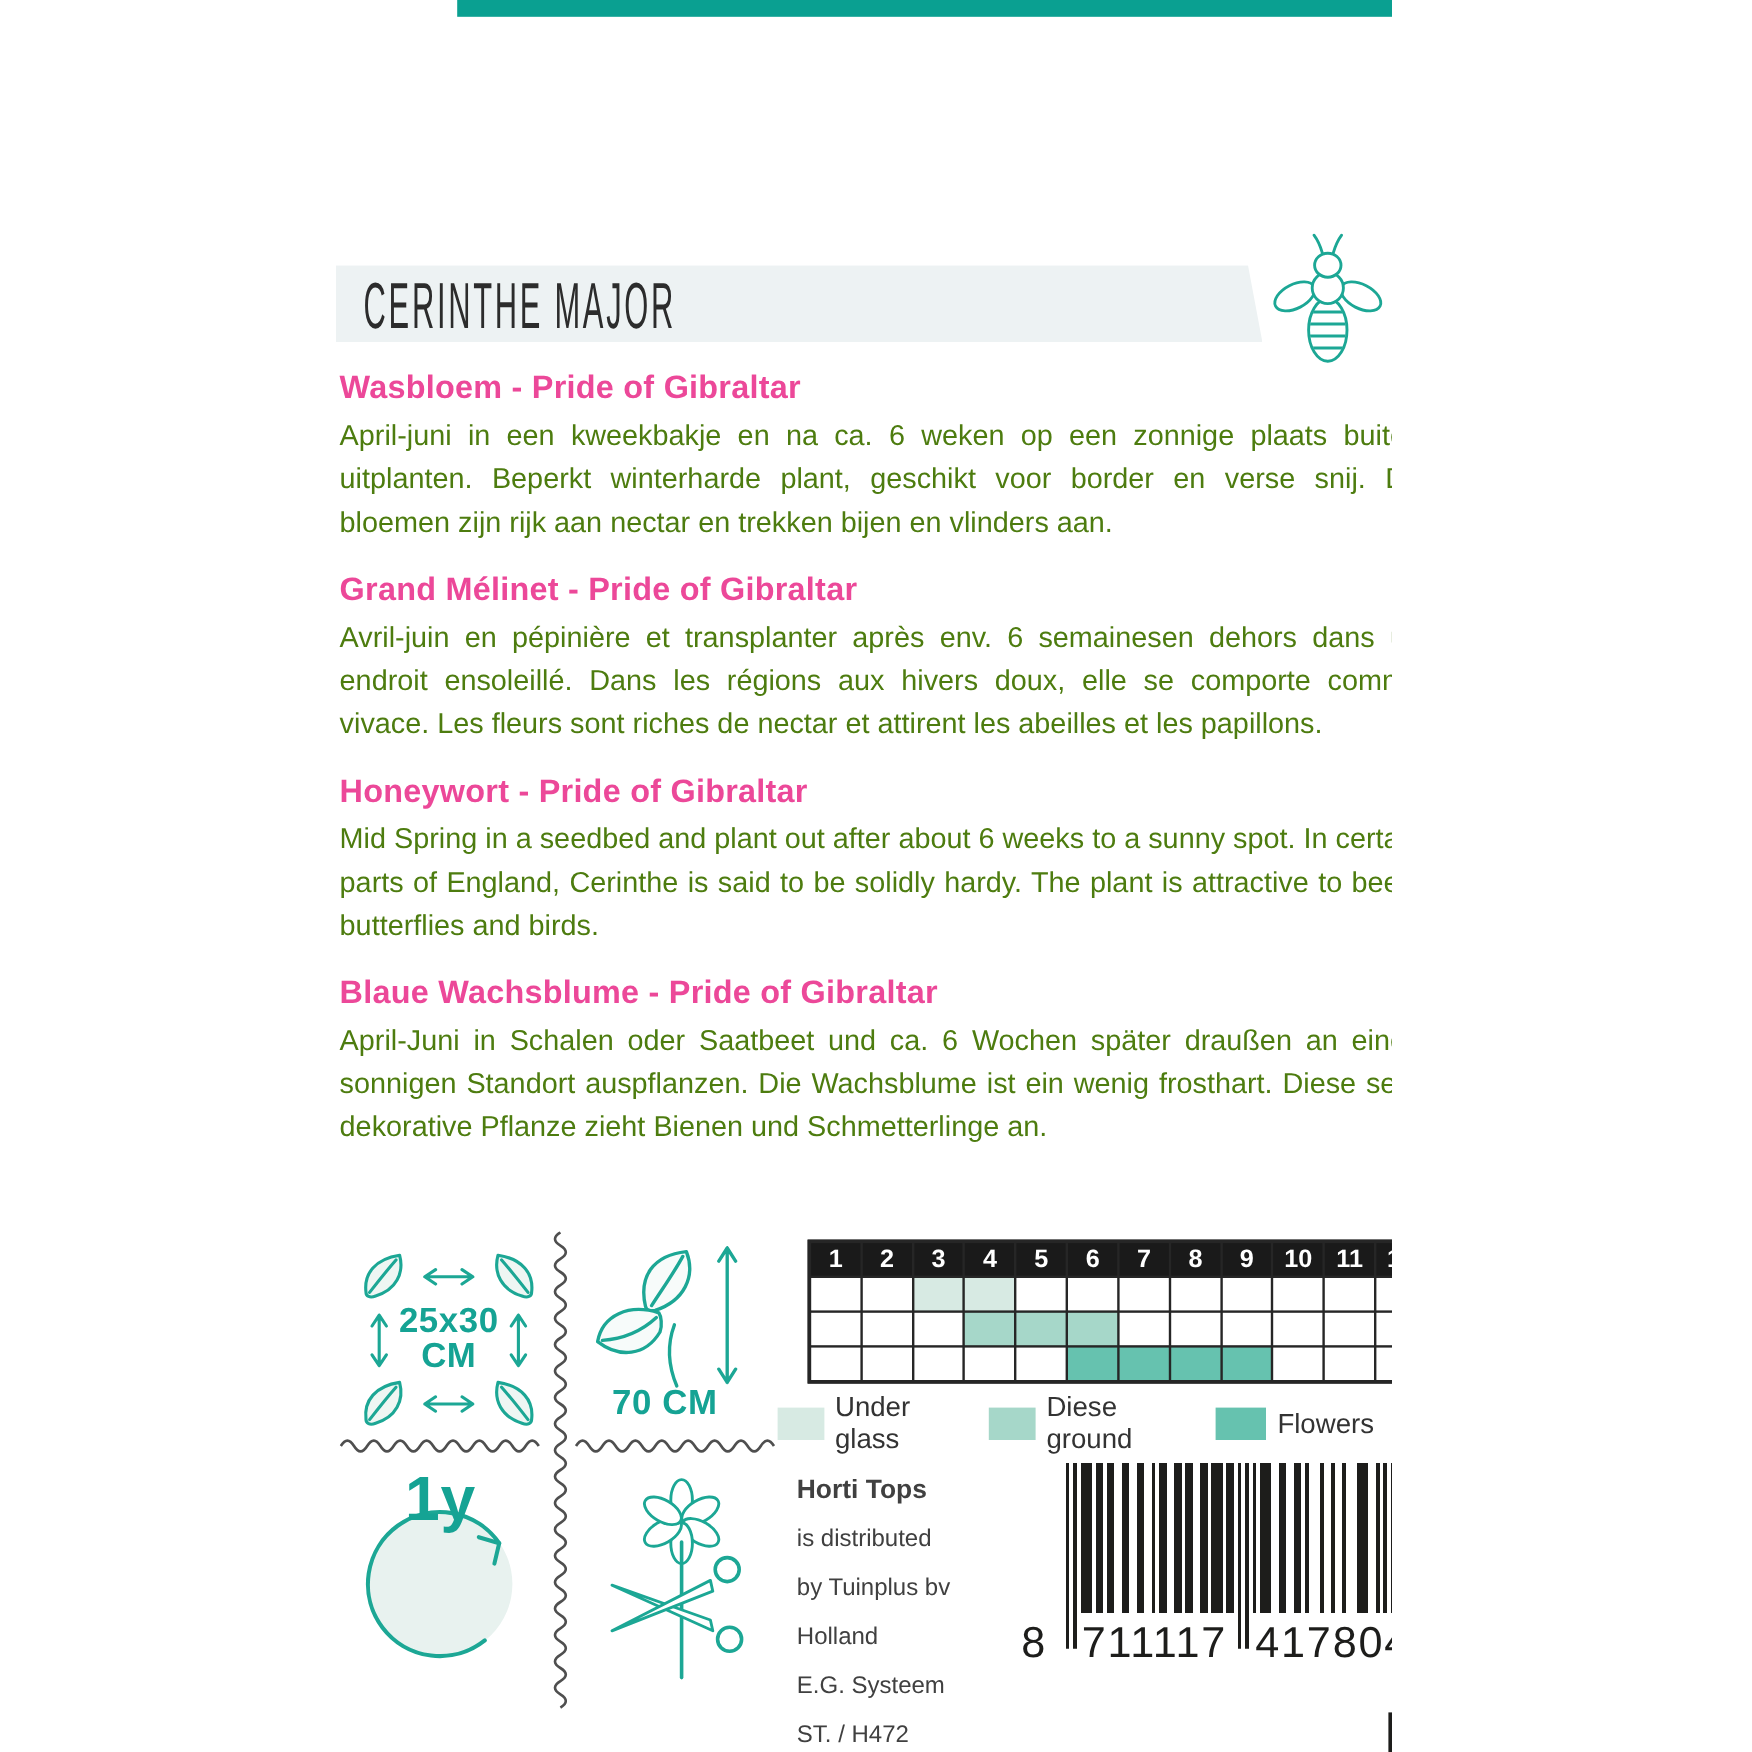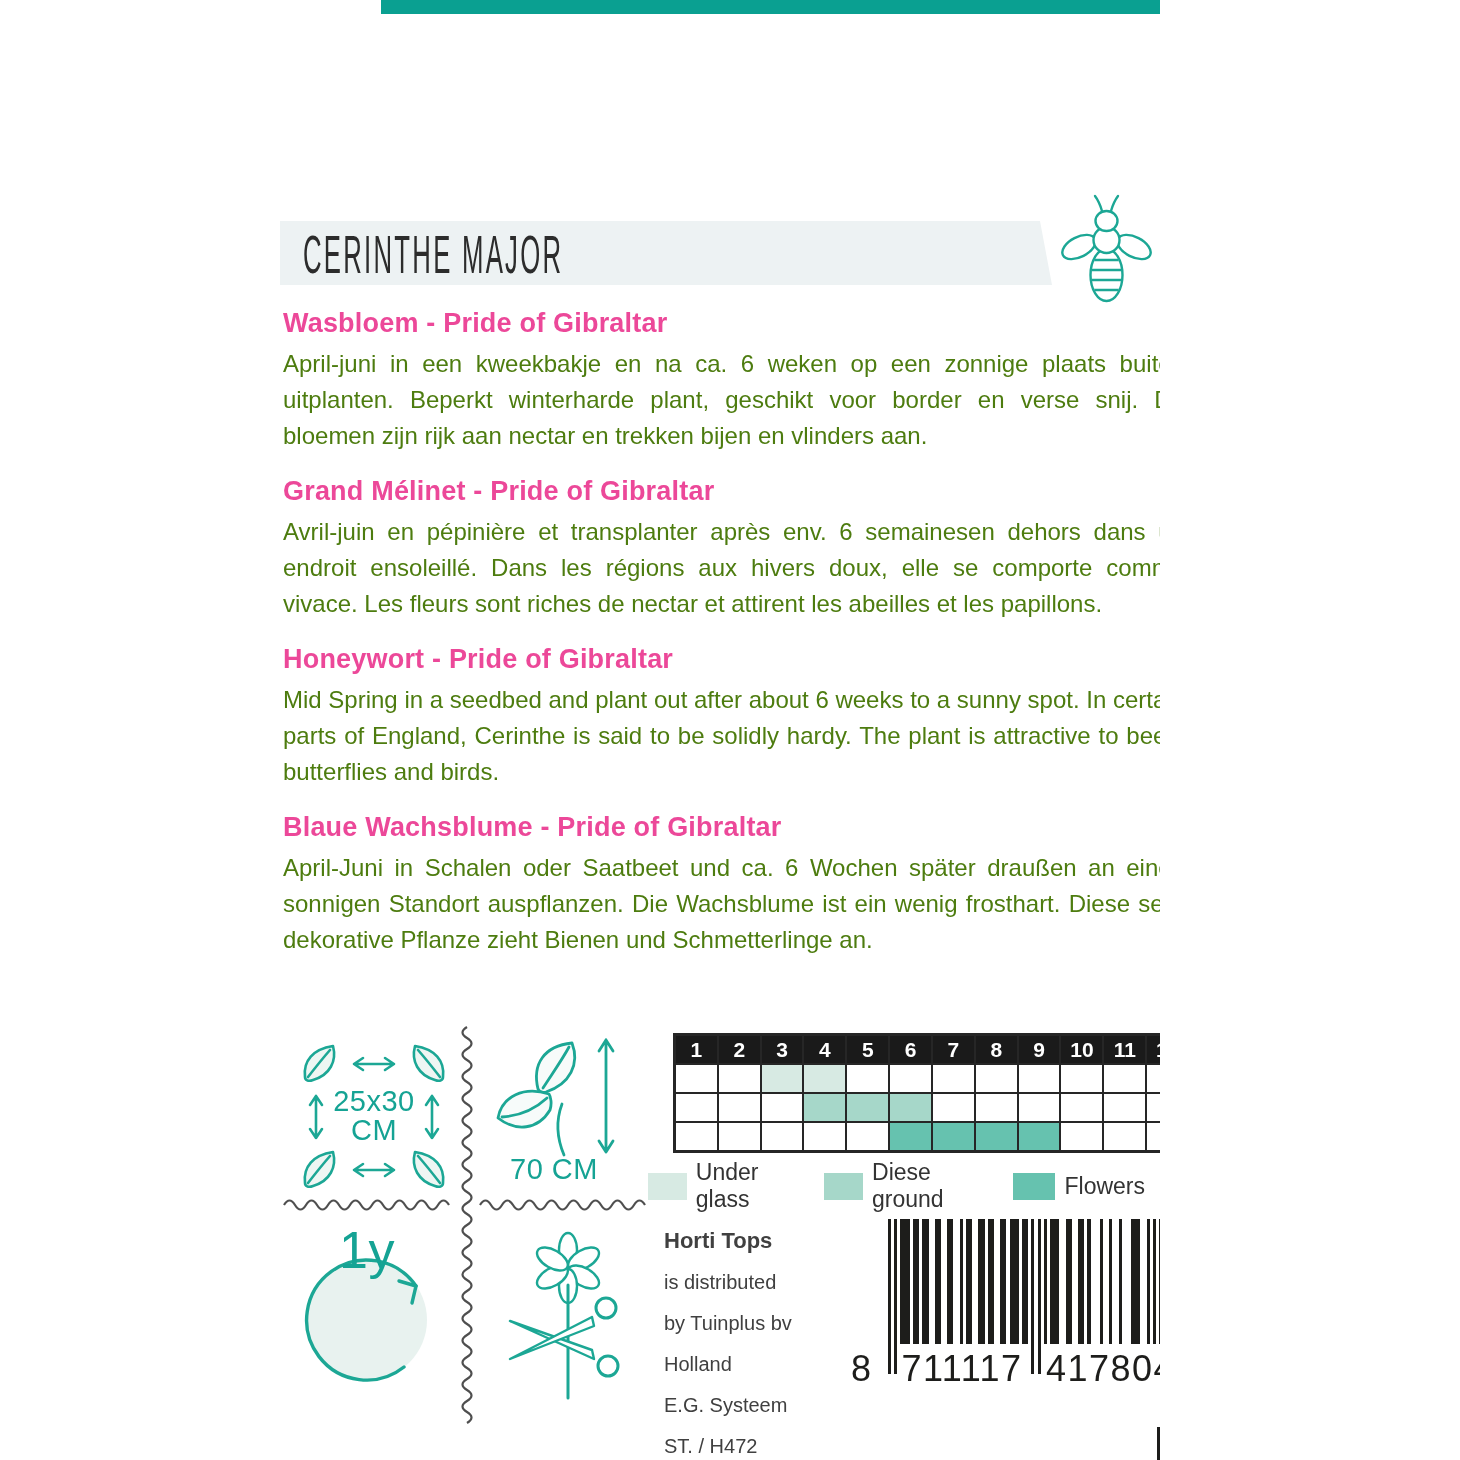--- a/index.html
+++ b/index.html
@@ -15,21 +15,21 @@
          transform:scale(0.56,1.18);transform-origin:left center;font-weight:400;}
   
   .icon{position:absolute;}
   .teal-stroke{stroke:#1ca795;fill:none;stroke-linecap:round;stroke-linejoin:round;}
   
   .sections{position:absolute;left:283px;top:308px;width:902px;}
   .sec{margin:0 0 22px 0;}
   .sec h2{margin:0 0 7px 0;font-size:27px;line-height:31px;font-weight:bold;color:#ec4899;letter-spacing:.2px;}
   .sec p{margin:0;font-size:24px;line-height:36px;color:#4d7c0f;text-align:justify;}
   
-  .ic-label{position:absolute;color:#15a394;font-weight:normal;text-align:center;letter-spacing:.5px;}
+  .ic-label{position:absolute;color:#15a394;font-weight:bold;text-align:center;letter-spacing:.5px;}
   
   .calendar{position:absolute;left:673px;top:1033px;width:512px;
             display:grid;grid-template-columns:repeat(12,1fr);grid-auto-rows:27px;
             gap:2px;background:#262626;border:3px solid #262626;}
   .cal-cell{background:#ffffff;}
   .cal-head{background:#1a1a1a;color:#fff;font-weight:bold;font-size:21px;
             display:flex;align-items:center;justify-content:center;}
   
   .legend{position:absolute;left:648px;top:1159px;display:flex;align-items:center;justify-content:flex-end;}
   .lg-item{display:flex;align-items:center;margin-right:15px;}

